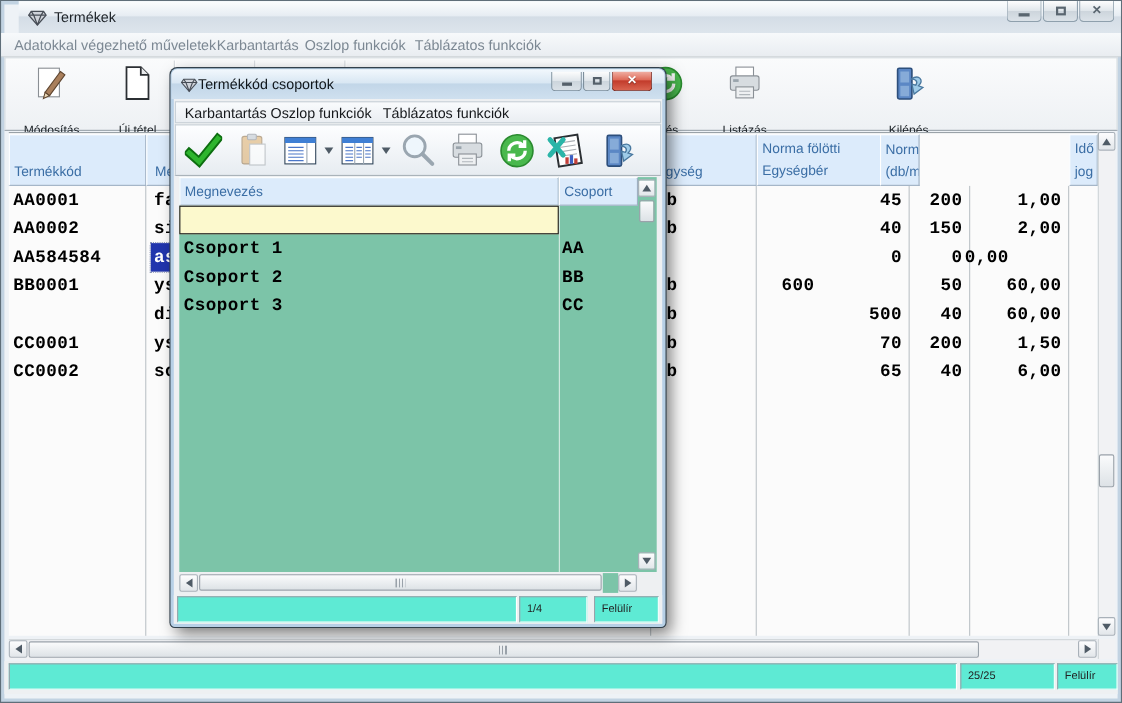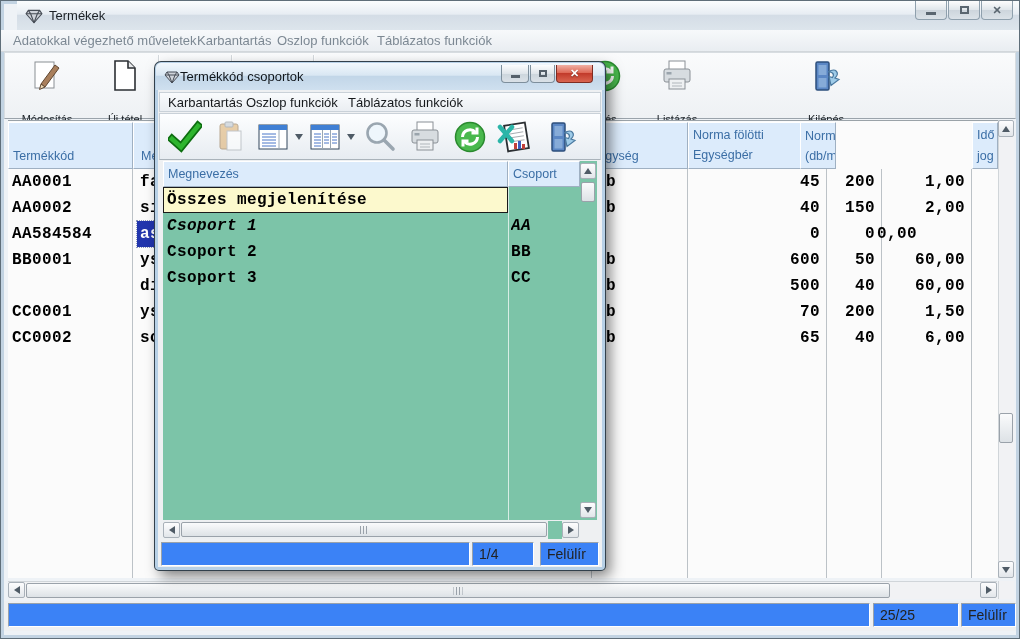--- a/index.html
+++ b/index.html
@@ -49,21 +49,21 @@
   .sthumb{position:absolute;background:linear-gradient(#fafbfc,#dde2e6);border:1px solid #9aa2aa;border-radius:2px;}
   .grip{position:absolute;left:50%;top:50%;transform:translate(-50%,-50%);width:9px;height:8px;
     background:repeating-linear-gradient(90deg,#9aa2aa 0 1px,transparent 1px 3px);}
   .tri{width:0;height:0;}
   .t-up{border-left:4px solid transparent;border-right:4px solid transparent;border-bottom:6px solid #4f5b66;}
   .t-down{border-left:4px solid transparent;border-right:4px solid transparent;border-top:6px solid #4f5b66;}
   .t-left{border-top:4px solid transparent;border-bottom:4px solid transparent;border-right:6px solid #4f5b66;}
   .t-right{border-top:4px solid transparent;border-bottom:4px solid transparent;border-left:6px solid #4f5b66;}
   
   .statusbar{position:absolute;background:#eef0f2;}
-  .sfield{position:absolute;top:2px;height:24px;line-height:22px;background:#3b82f6;font-size:14px;color:#222;
+  .sfield{position:absolute;top:2px;height:24px;line-height:22px;background:#5eead4;font-size:10px;color:#222;
     border:1px solid;border-color:#9aa2aa #fff #fff #9aa2aa;padding:0 6px;white-space:nowrap;overflow:hidden;}
   
   .dialog{position:absolute;left:155px;top:62px;width:450px;height:508px;background:#b7d0e6;border-radius:6px 6px 4px 4px;
     box-shadow:0 0 0 1px #32404b, 5px 6px 14px rgba(0,0,0,.5);z-index:10;}
   .d-title{position:absolute;left:1px;top:1px;right:1px;height:27px;border-radius:5px 5px 0 0;
     background:linear-gradient(#f2f8fd,#d9e7f3 45%,#c2d6e8 50%,#cfe0ef);display:flex;align-items:center;}
   .d-title .ttl{font-size:13px;color:#10161b;margin-left:0;}
   .d-inner{position:absolute;left:3px;top:28px;right:3px;bottom:3px;background:#eef0f2;}
   .dwb{position:absolute;top:2px;height:18px;border:1px solid #7e8f9c;border-top:none;border-radius:0 0 4px 4px;
     background:linear-gradient(#fdfdfd,#dfe5ea 50%,#ccd5dc 51%,#dae1e7);display:flex;align-items:center;justify-content:center;}
@@ -222,21 +222,21 @@
           <div class="mc mono sel" style="left: 129px; width: 24px; padding-left: 3px;">as</div>
           <div class="mc mono" style="left: 588px; width: 60px;"></div>
           <div class="mc mono num" style="left: 679px; width: 133px;">0</div>
           <div class="mc mono num" style="left: 819px; width: 48px;">0</div>
           <div class="mc mono num" style="left: 826px; width: 83px; font-family: Liberation Mono, monospace;">0,00</div>
         </div>
         <div class="m-row" style="top: 126px;">
           <div class="mc mono" style="left: 4px; width: 118px;">BB0001</div>
           <div class="mc mono" style="left: 129px; width: 24px; padding-left: 3px;">ys</div>
           <div class="mc mono" style="left: 588px; width: 60px;">db</div>
-          <div class="mc mono num" style="left: 679px; width: 133px;">600</div>
+          <div class="mc mono num" style="left: 651px; width: 133px; text-align: center;">600</div>
           <div class="mc mono num" style="left: 819px; width: 48px;">50</div>
           <div class="mc mono num" style="left: 874px; width: 83px;">60,00</div>
         </div>
         <div class="m-row" style="top: 152px;">
           <div class="mc mono" style="left: 129px; width: 24px; padding-left: 3px;">di</div>
           <div class="mc mono" style="left: 588px; width: 60px;">db</div>
           <div class="mc mono num" style="left: 679px; width: 133px;">500</div>
           <div class="mc mono num" style="left: 819px; width: 48px;">40</div>
           <div class="mc mono num" style="left: 874px; width: 83px;">60,00</div>
         </div>
@@ -375,24 +375,23 @@
         <path d="M19 13 c8 -5 12 1 7 6 l4 1.5 -8 6 -2 -9 3.5 1 c2.5 -3.5 -0.5 -6 -4.5 -5.5 z" fill="#9ecbe8" stroke="#49789f" stroke-width="1.2"></path>
       </svg>
     </div>
 
     <div class="d-table">
       <div class="dh" style="left:0;width:345px">Megnevezés</div>
       <div class="dh" style="left:345px;width:72px">Csoport</div>
       <div class="d-colline"></div>
       <div>
           <div class="d-row d-sel" style="top: 26px;">
-            <div class="dc mono" style="left: 4px; width: 338px;">Összes megjelenítése</div>
             <div class="dc mono" style="left: 348px; width: 66px;"></div>
           </div>
-          <div class="d-row" style="top: 52px; font-style: italic;">
+          <div class="d-row" style="top: 52px;">
             <div class="dc mono" style="left: 4px; width: 338px;">Csoport 1</div>
             <div class="dc mono" style="left: 348px; width: 66px;">AA</div>
           </div>
           <div class="d-row" style="top: 78px;">
             <div class="dc mono" style="left: 4px; width: 338px;">Csoport 2</div>
             <div class="dc mono" style="left: 348px; width: 66px;">BB</div>
           </div>
           <div class="d-row" style="top: 104px;">
             <div class="dc mono" style="left: 4px; width: 338px;">Csoport 3</div>
             <div class="dc mono" style="left: 348px; width: 66px;">CC</div>

